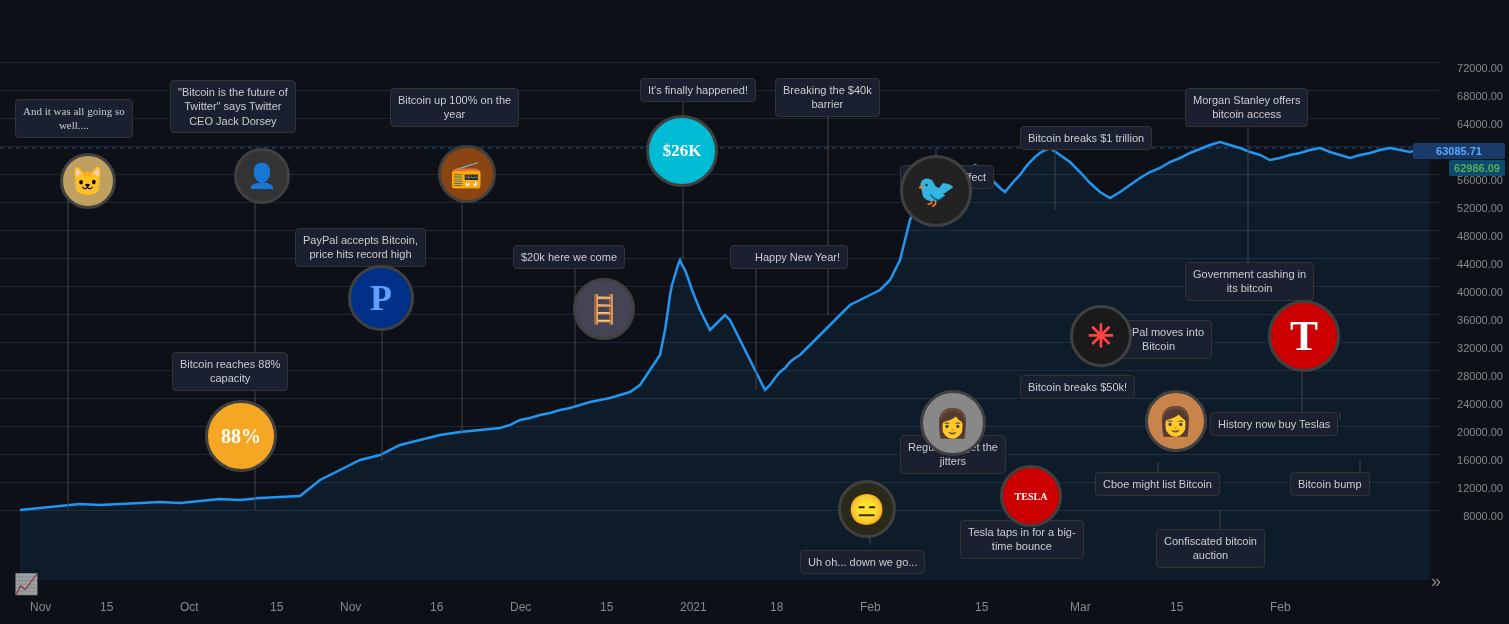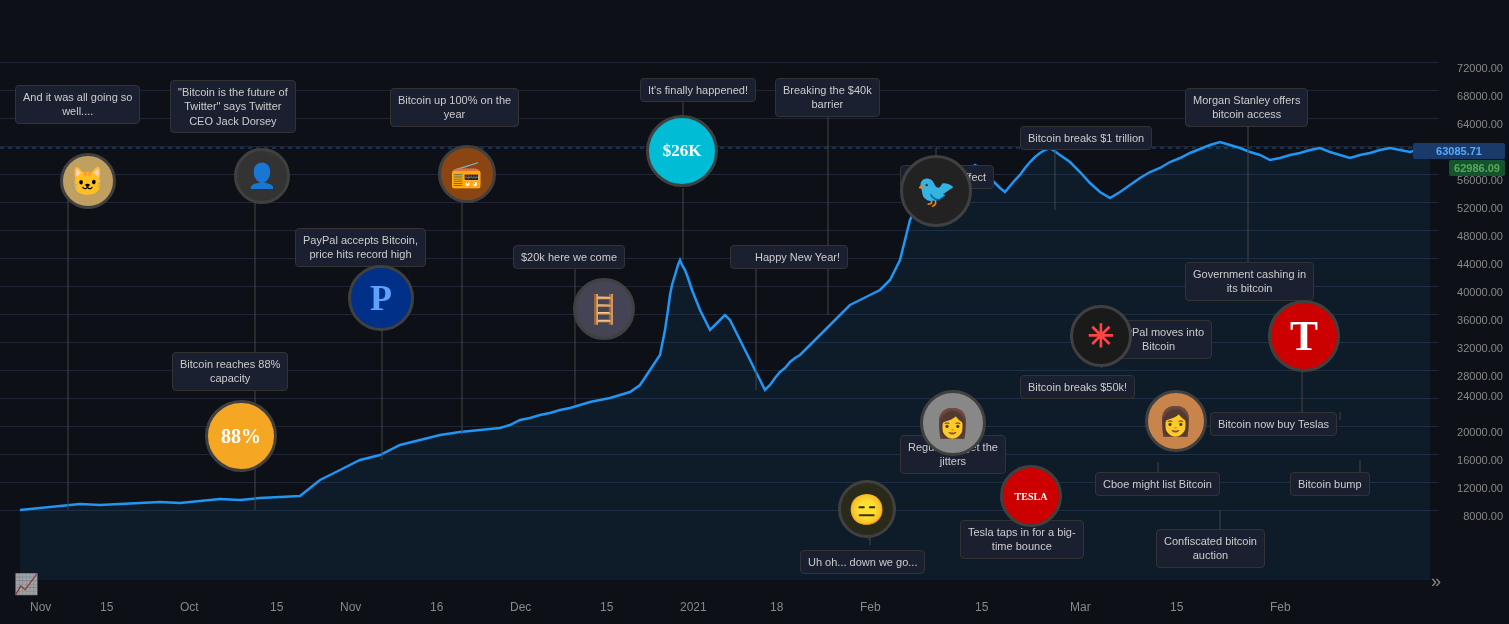--- a/index.html
+++ b/index.html
@@ -472,38 +472,38 @@
     <line x1="1248" y1="280" x2="1248" y2="148" stroke="#444" stroke-width="1"></line>
 
     <line x1="1302" y1="300" x2="1302" y2="420" stroke="#444" stroke-width="1"></line>
 
     <line x1="1360" y1="460" x2="1360" y2="490" stroke="#444" stroke-width="1"></line>
 
     <line x1="1340" y1="420" x2="1340" y2="412" stroke="#444" stroke-width="1"></line>
   </svg>
 
   <div id="annotations-container">
-      <div class="annotation wide" style="top: 85px; left: 15px;">And it was all going so<br>well....</div>
+      <div class="annotation wide" style="top: 99px; left: 15px; font-family: Liberation Serif, serif;">And it was all going so<br>well....</div>
       <div class="annotation wide" style="top: 80px; left: 170px;">"Bitcoin is the future of<br>Twitter" says Twitter<br>CEO Jack Dorsey</div>
       <div class="annotation wide" style="top: 228px; left: 295px;">PayPal accepts Bitcoin,<br>price hits record high</div>
       <div class="annotation wide" style="top: 88px; left: 390px;">Bitcoin up 100% on the<br>year</div>
       <div class="annotation" style="top: 245px; left: 513px;">$20k here we come</div>
       <div class="annotation" style="top: 78px; left: 640px;">It's finally happened!</div>
       <div class="annotation wide" style="top: 78px; left: 775px;">Breaking the $40k<br>barrier</div>
       <div class="annotation" style="top: 245px; left: 730px; padding-left: 24px;">Happy New Year!</div>
       <div class="annotation" style="top: 119px; left: 900px; margin-top: 46px;">The Musk effect</div>
       <div class="annotation" style="top: 126px; left: 1020px;">Bitcoin breaks $1 trillion</div>
       <div class="annotation wide" style="top: 435px; left: 900px;">Regulators get the<br>jitters</div>
       <div class="annotation" style="top: 375px; left: 1020px;">Bitcoin breaks $50k!</div>
       <div class="annotation wide" style="top: 320px; left: 1105px;">PayPal moves into<br>Bitcoin</div>
       <div class="annotation wide" style="top: 520px; left: 960px;">Tesla taps in for a big-<br>time bounce</div>
       <div class="annotation" style="top: 472px; left: 1095px;">Cboe might list Bitcoin</div>
       <div class="annotation wide" style="top: 88px; left: 1185px;">Morgan Stanley offers<br>bitcoin access</div>
       <div class="annotation wide" style="top: 262px; left: 1185px;">Government cashing in<br>its bitcoin</div>
-      <div class="annotation" style="top: 412px; left: 1210px;">Bitcoin now buy Teslas</div>
+      <div class="annotation" style="top: 412px; left: 1210px;">History now buy Teslas</div>
       <div class="annotation wide" style="top: 529px; left: 1156px;">Confiscated bitcoin<br>auction</div>
       <div class="annotation" style="top: 472px; left: 1290px;">Bitcoin bump</div>
       <div class="annotation" style="top: 550px; left: 800px;">Uh oh... down we go...</div>
       <div class="annotation wide" style="top: 352px; left: 172px;">Bitcoin reaches 88%<br>capacity</div>
     </div>
 
   <div id="circles-container">
       <div class="circle-icon" style="top: 153px; left: 60px; width: 56px; height: 56px; background: rgb(192, 160, 96); font-size: 28px; color: rgb(255, 255, 255);">🐱</div>
       <div class="circle-icon" style="top: 148px; left: 234px; width: 56px; height: 56px; background: rgb(51, 51, 51); font-size: 24px; color: rgb(255, 255, 255);">👤</div>
       <div class="circle-icon" style="top: 265px; left: 348px; width: 66px; height: 66px; background: rgb(0, 48, 135); font-size: 36px; color: rgb(96, 160, 255);">P</div>
@@ -526,21 +526,21 @@
       <div class="y-label" style="top: 118px;">64000.00</div>
       <div class="y-label" style="top: 146px;">60000.00</div>
       <div class="y-label" style="top: 174px;">56000.00</div>
       <div class="y-label" style="top: 202px;">52000.00</div>
       <div class="y-label" style="top: 230px;">48000.00</div>
       <div class="y-label" style="top: 258px;">44000.00</div>
       <div class="y-label" style="top: 286px;">40000.00</div>
       <div class="y-label" style="top: 314px;">36000.00</div>
       <div class="y-label" style="top: 342px;">32000.00</div>
       <div class="y-label" style="top: 370px;">28000.00</div>
-      <div class="y-label" style="top: 390px; margin-left: 35px;">24000.00</div>
+      <div class="y-label" style="top: 398px; margin-left: 35px;">24000.00</div>
       <div class="y-label" style="top: 426px;">20000.00</div>
       <div class="y-label" style="top: 454px;">16000.00</div>
       <div class="y-label" style="top: 482px;">12000.00</div>
       <div class="y-label" style="top: 510px;">8000.00</div>
     </div>
 
   <div id="x-labels-container">
       <div class="x-label" style="left: 30px;">Nov</div>
       <div class="x-label" style="left: 100px;">15</div>
       <div class="x-label" style="left: 180px;">Oct</div>
@@ -552,19 +552,19 @@
       <div class="x-label" style="left: 680px;">2021</div>
       <div class="x-label" style="left: 770px;">18</div>
       <div class="x-label" style="left: 860px;">Feb</div>
       <div class="x-label" style="left: 975px;">15</div>
       <div class="x-label" style="left: 1070px;">Mar</div>
       <div class="x-label" style="left: 1170px;">15</div>
       <div class="x-label" style="left: 1270px;">Feb</div>
     </div>
 
   <div style="position:absolute; right:4px; top:143px; background:#1a3a6a; color:#5af; font-size:11px; font-weight:bold; padding:2px 23px; border-radius:2px;">63085.71</div>
-  <div style="position:absolute; right:4px; top:160px; background:#14532d; color:#5a5; font-size:11px; font-weight:bold; padding:2px 5px; border-radius:2px;">62986.09</div>
+  <div style="position:absolute; right:4px; top:160px; background:#0c4a6e; color:#5a5; font-size:11px; font-weight:bold; padding:2px 5px; border-radius:2px;">62986.09</div>
 
   <div class="nav-arrow">»</div>
 
   <div style="position:absolute; bottom:28px; left:14px; font-size:20px; color:#2196F3; opacity:0.6;">📈</div>
 
 </div>
 
 </body></html>

